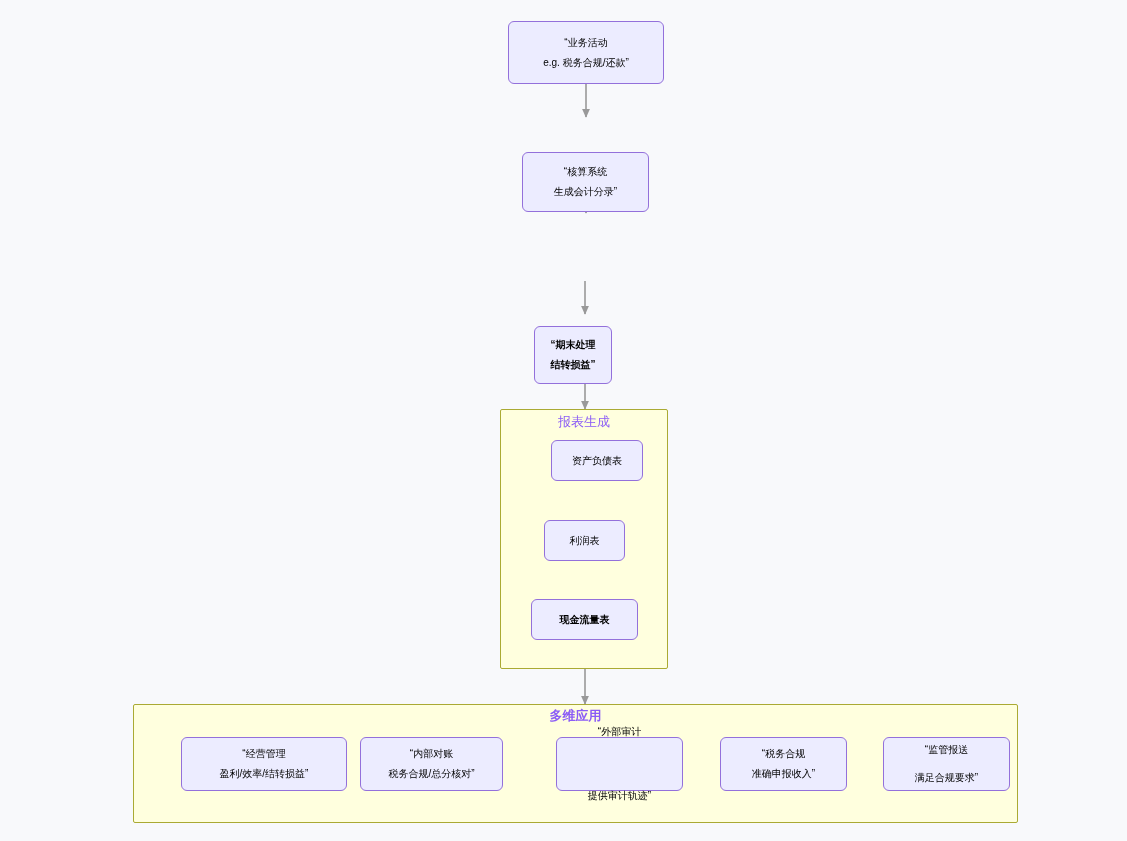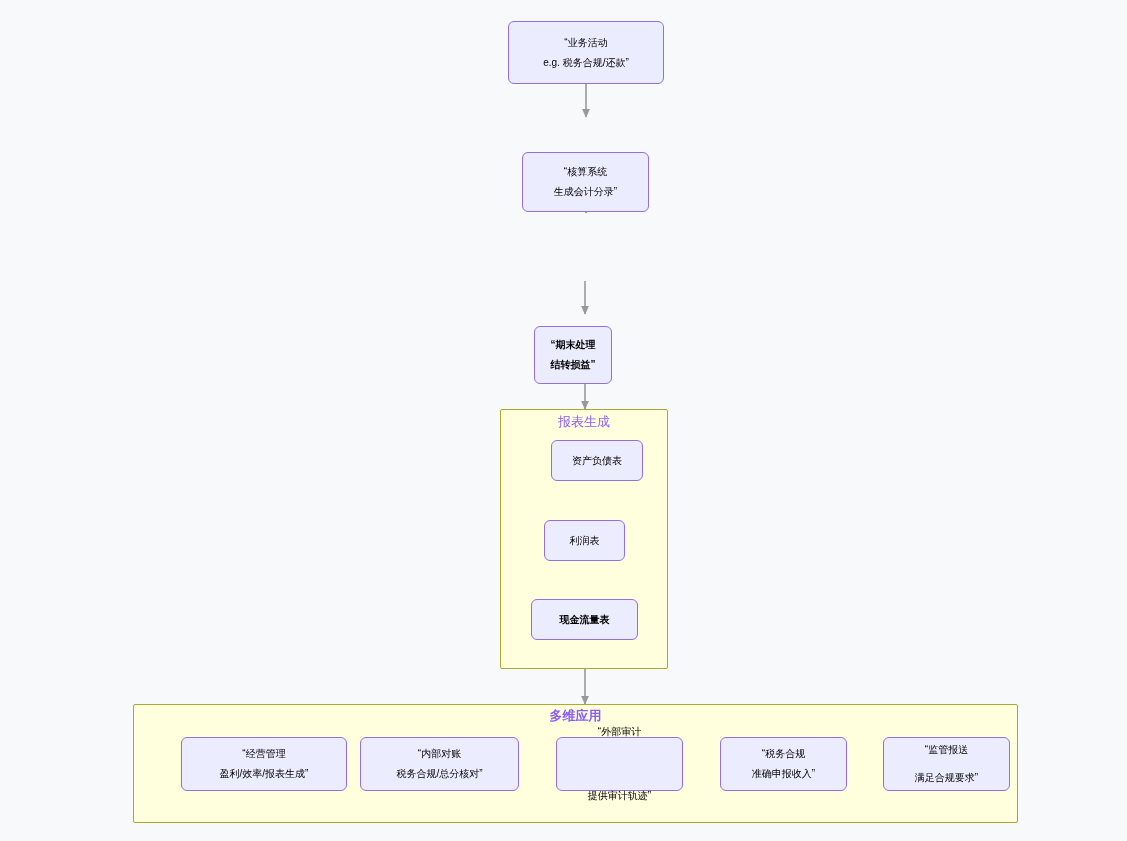--- a/index.html
+++ b/index.html
@@ -121,24 +121,24 @@
   <div class="node" style="left:544px; top:520px; width:81px; height:41px;">
     <span class="ln">利润表</span>
   </div>
 
   <div class="node" style="left:531px; top:599px; width:107px; height:41px;font-weight:bold;">
     <span class="ln">现金流量表</span>
   </div>
 
   <div class="node" style="left:159px; top:737px; width:166px; height:54px;margin-left:22px;">
     <span class="ln">“经营管理</span>
-    <span class="ln">盈利/效率/报表生成”</span>
+    <span class="ln">盈利/效率/结转损益”</span>
   </div>
 
-  <div class="node" style="left:360px; top:737px; width:159px; height:54px;">
+  <div class="node" style="left:360px; top:737px; width:143px; height:54px;">
     <span class="ln">“内部对账</span>
     <span class="ln">税务合规/总分核对”</span>
   </div>
 
   <div class="node" style="left:556px; top:737px; width:127px; height:54px;gap:44px;">
     <span class="ln">“外部审计</span>
     <span class="ln">提供审计轨迹”</span>
   </div>
 
   <div class="node" style="left:720px; top:737px; width:127px; height:54px;">

